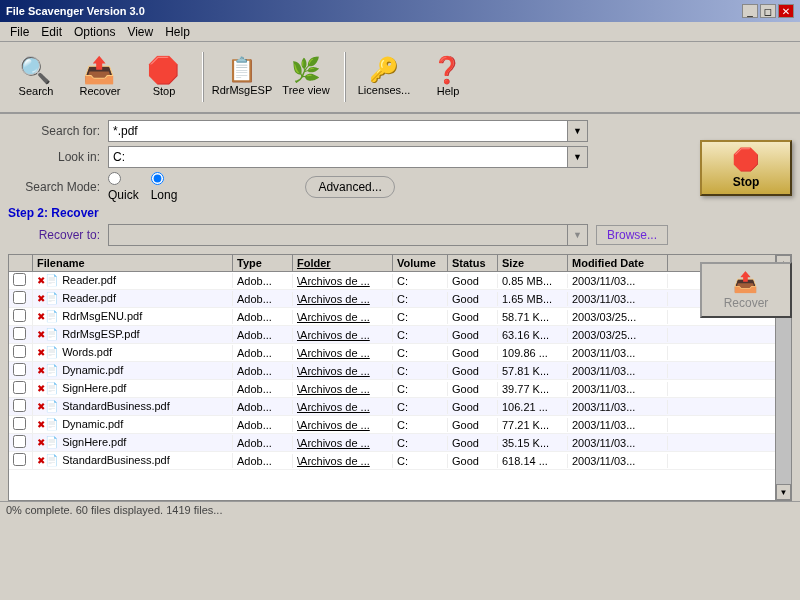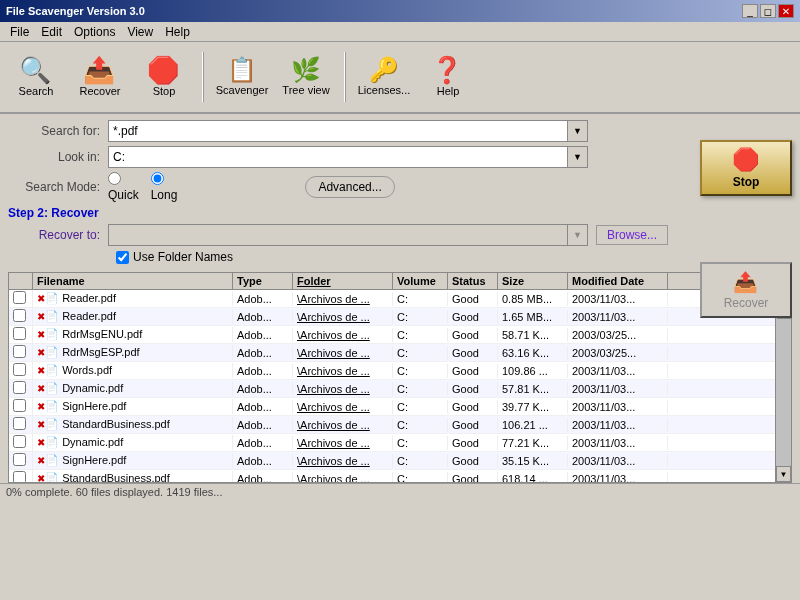--- a/index.html
+++ b/index.html
@@ -148,21 +148,21 @@
     }
     .col-check { width: 24px; }
     .col-filename { width: 200px; }
     .col-type { width: 60px; }
     .col-folder { width: 100px; text-decoration: underline; }
     .col-volume { width: 55px; }
     .col-status { width: 50px; }
     .col-size { width: 70px; }
     .col-modified { width: 100px; }
 
-    .file-list-body { overflow-y: auto; height: 192px; }
+    .file-list-body { overflow-y: auto; height: 228px; }
     .file-row {
       display: flex;
       align-items: center;
       border-bottom: 1px solid #f0f0f0;
       font-size: 11px;
     }
     .file-row:nth-child(even) { background: #f5f5ff; }
     .file-row .col { padding: 1px 4px; border-right: 1px solid #eee; white-space: nowrap; overflow: hidden; }
 
     
@@ -246,21 +246,21 @@
     <div class="toolbar-icon" style="font-size:26px;">📤</div>
     <div style="font-size:11px;">Recover</div>
   </div>
   <div class="toolbar-btn stop-btn">
     <div class="toolbar-icon" style="color:#cc0000;font-size:26px;">🛑</div>
     <div style="font-size:11px;">Stop</div>
   </div>
   <div class="toolbar-sep"></div>
   <div class="toolbar-btn">
     <div class="toolbar-icon" style="font-size:24px;">📋</div>
-    <div style="font-size:11px;">Scavenger</div>
+    <div style="font-size:11px;">RdrMsgESP</div>
   </div>
   <div class="toolbar-btn">
     <div class="toolbar-icon" style="font-size:24px;">🌿</div>
     <div style="font-size:11px;">Tree view</div>
   </div>
   <div class="toolbar-sep"></div>
   <div class="toolbar-btn">
     <div class="toolbar-icon" style="font-size:24px;">🔑</div>
     <div style="font-size:11px;">Licenses...</div>
   </div>
@@ -322,26 +322,20 @@
     <button class="browse-btn" style="margin-left:8px; color:#6d28d9;">Browse...</button>
 
     <div style="position:absolute; right:8px; top:148px;">
       <div style="width:92px; height:56px; background:#d4d0c8; border:2px outset #999; display:flex; flex-direction:column; align-items:center; justify-content:center; cursor:pointer; gap:2px; color:#888;">
         <div style="font-size:20px;">📤</div>
         <div style="font-size:12px;">Recover</div>
       </div>
     </div>
   </div>
 
-  <div class="folder-check-row">
-    <label style="display:flex;align-items:center;gap:4px;">
-      <input type="checkbox" checked="" style="">
-      <span>Use Folder Names</span>
-    </label>
-  </div>
 </div>
 
 <div style="padding: 0 8px 0 8px; background:#d4d0c8;">
   <div class="file-list-outer">
     <div style="flex:1; overflow:hidden; display:flex; flex-direction:column;">
 
       <div class="file-list-header">
         <div class="col col-check"></div>
         <div class="col col-filename">Filename</div>
         <div class="col col-type">Type</div>

